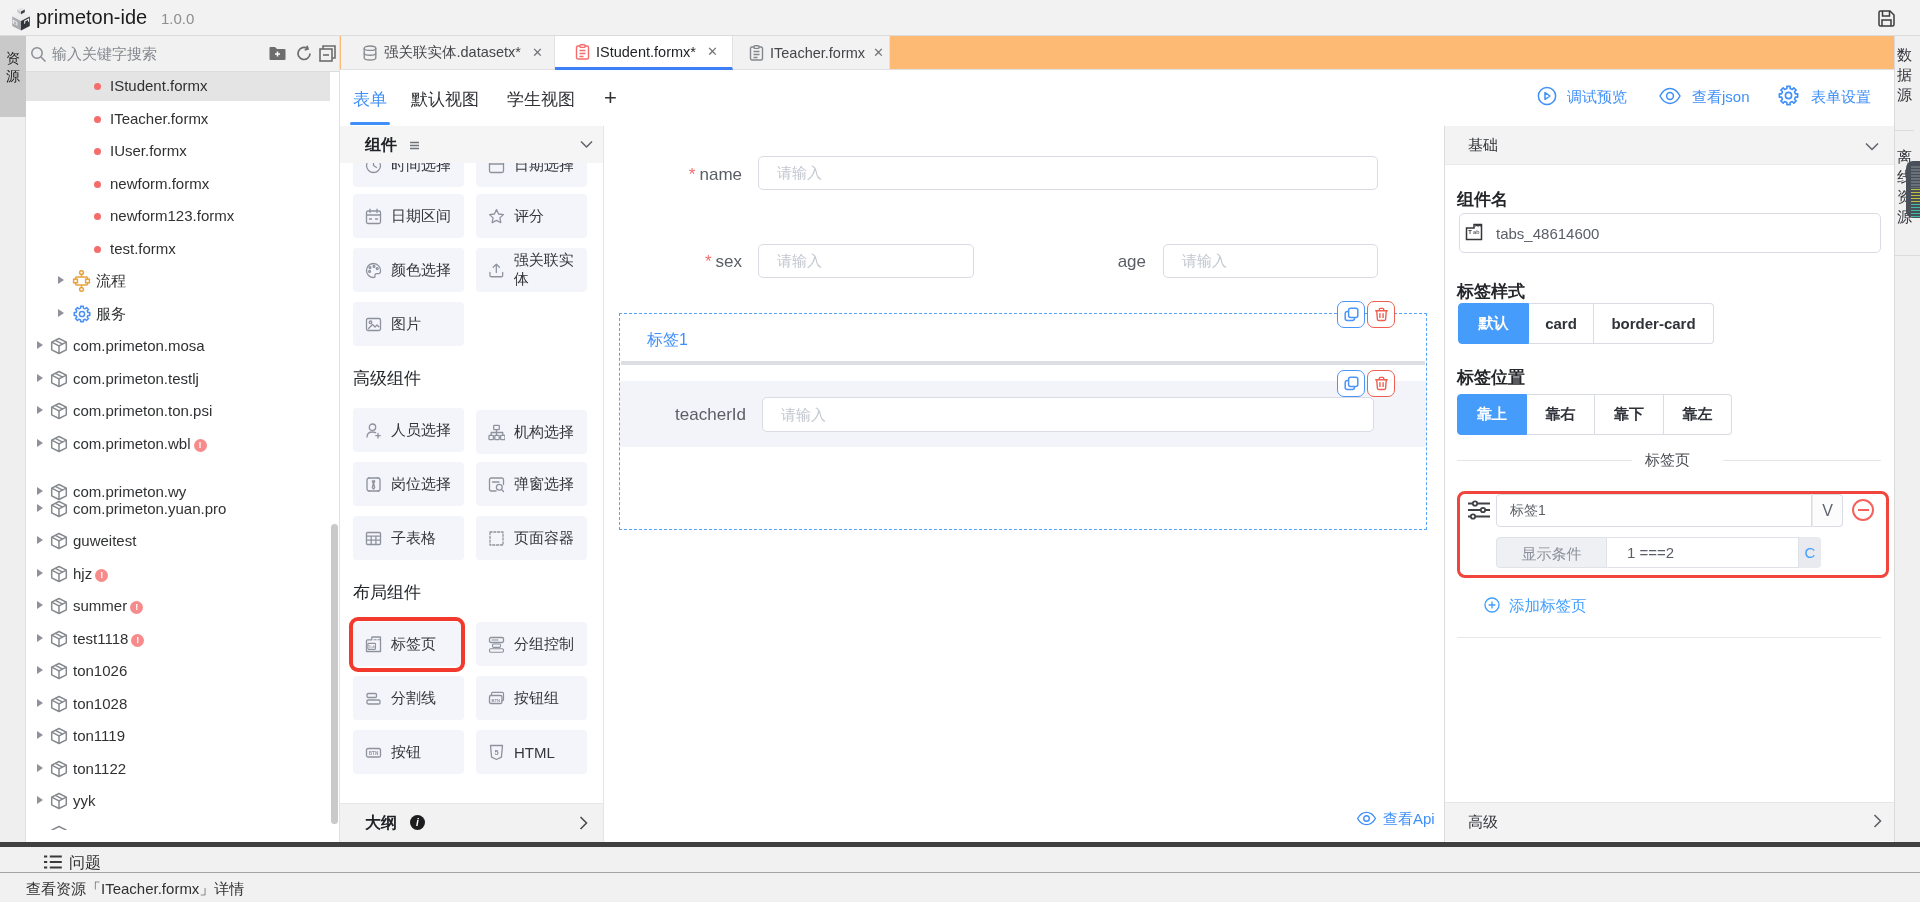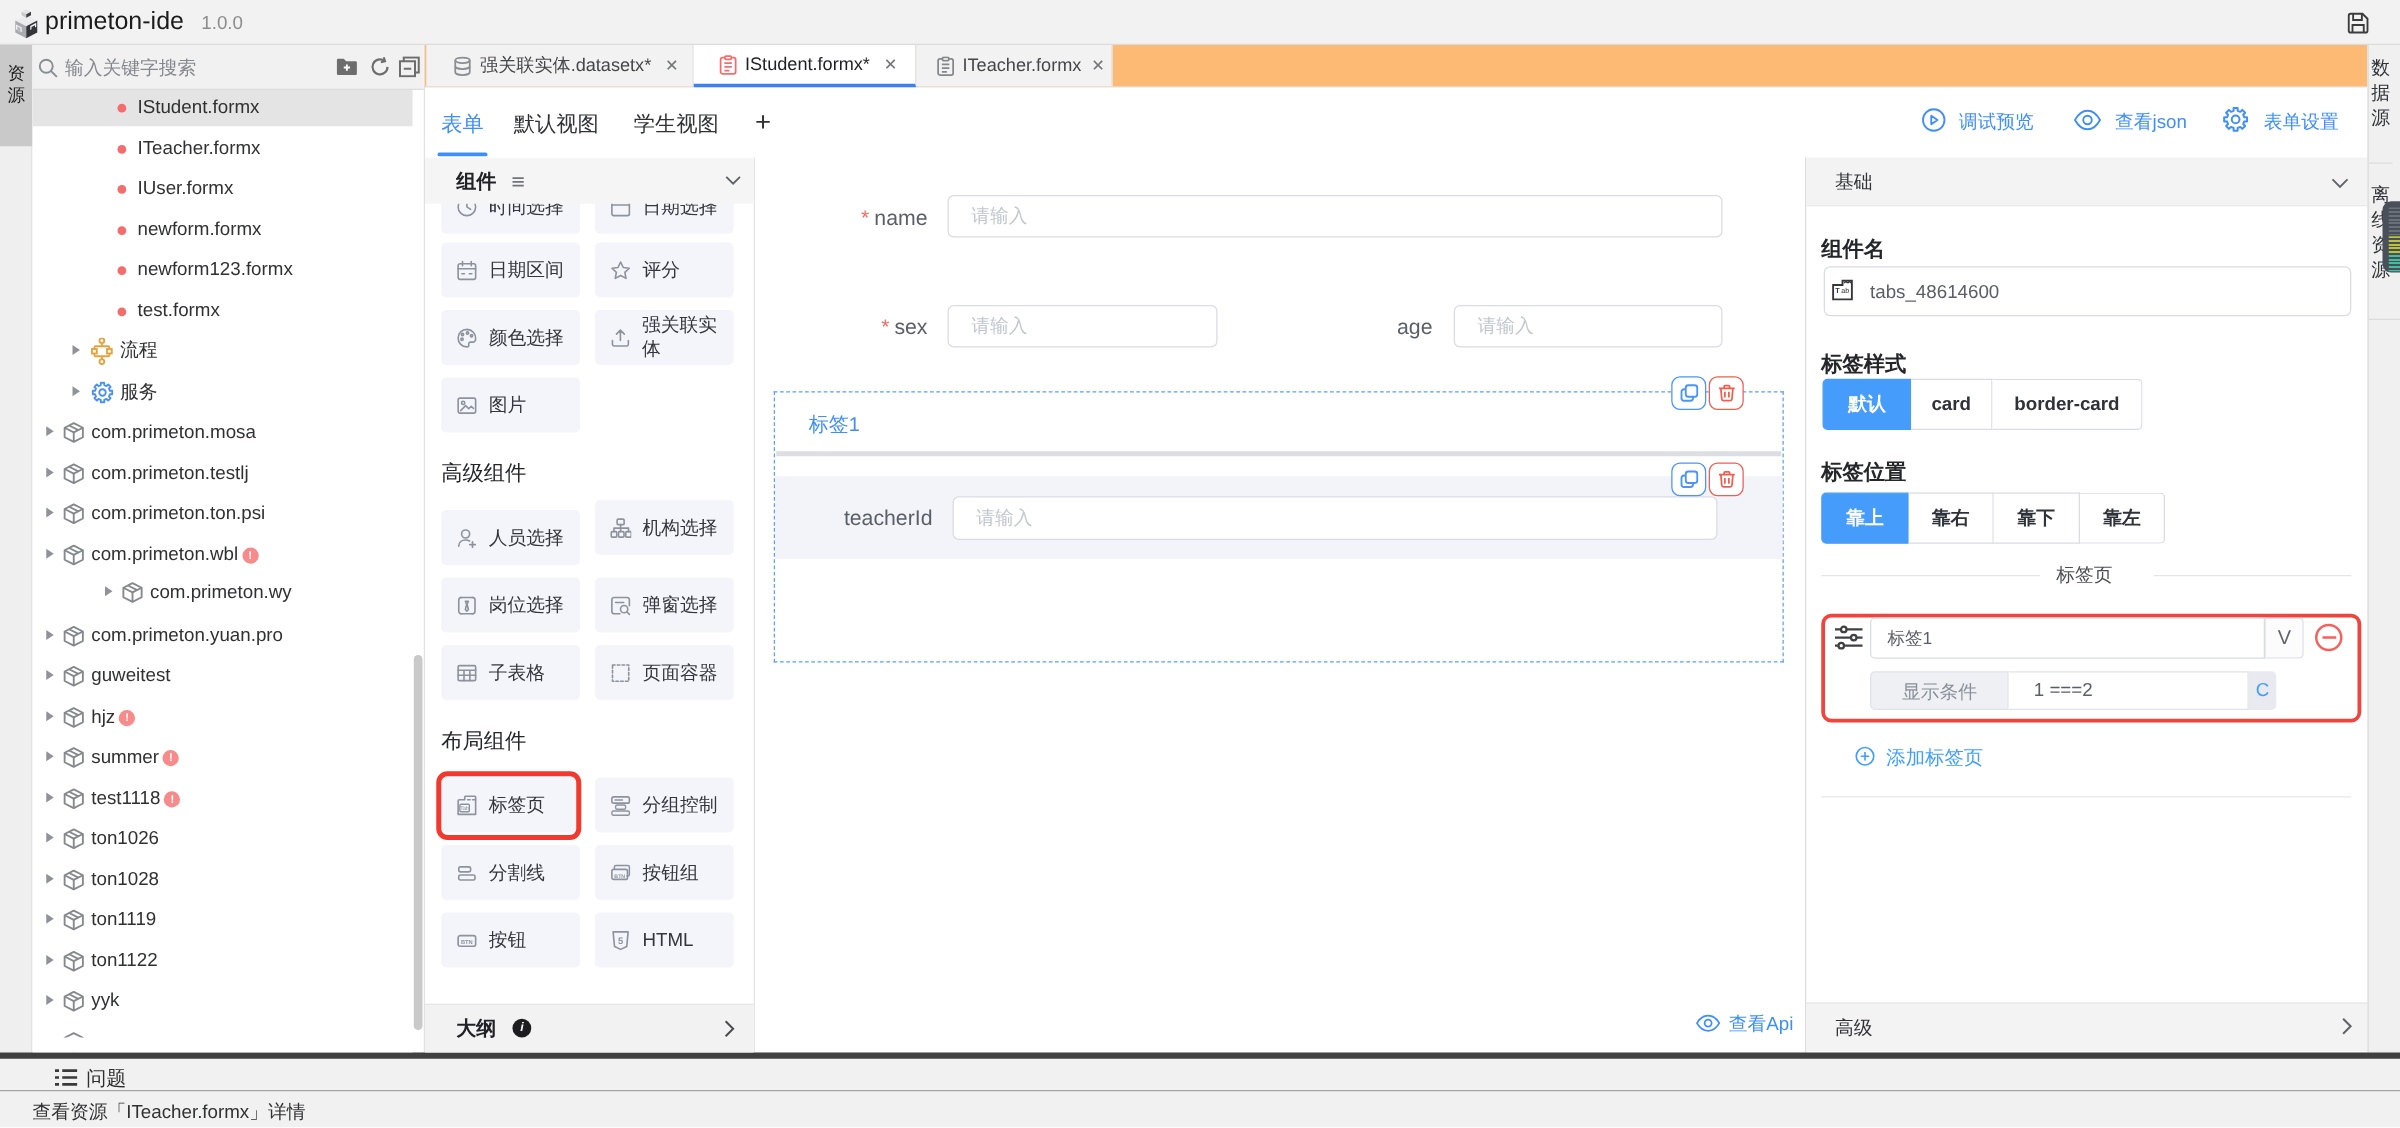--- a/index.html
+++ b/index.html
@@ -199,21 +199,21 @@
     <div class="trow" style="top:392.5px;">
         <span class="caret" style="left:11px;"></span>
         <svg class="abs" style="left:24px;top:6px;" width="18" height="18" viewBox="0 0 18 18" fill="none" stroke="#85898e" stroke-width="1.5" stroke-linejoin="round">
           <path d="M9 1.5 L16.3 5.2 V12.8 L9 16.5 L1.7 12.8 V5.2 Z"></path>
           <path d="M1.7 5.2 L9 8.9 L16.3 5.2"></path>
           <path d="M9 8.9 V16.5"></path>
           <path d="M5.3 3.4 L12.7 7.1"></path>
         </svg>
         <span class="ftxt" style="left:47px;">com.primeton.wbl<span class="badge">!</span></span>
       </div>
-    <div class="trow" style="top:423px;margin-left:47px;">
+    <div class="trow" style="top:441px;">
         <span class="caret" style="left:11px;"></span>
         <svg class="abs" style="left:24px;top:6px;" width="18" height="18" viewBox="0 0 18 18" fill="none" stroke="#85898e" stroke-width="1.5" stroke-linejoin="round">
           <path d="M9 1.5 L16.3 5.2 V12.8 L9 16.5 L1.7 12.8 V5.2 Z"></path>
           <path d="M1.7 5.2 L9 8.9 L16.3 5.2"></path>
           <path d="M9 8.9 V16.5"></path>
           <path d="M5.3 3.4 L12.7 7.1"></path>
         </svg>
         <span class="ftxt" style="left:47px;">com.primeton.wy</span>
       </div>
     <div class="trow" style="top:457.5px;">
@@ -447,21 +447,21 @@
       </div>
     <div class="csec" style="top:241px;">高级组件</div>
     <div class="cbtn" style="left:13px;top:282px;">
         <svg width="17" height="17" viewBox="0 0 17 17" fill="none" stroke="#8d929c" stroke-width="1.3" stroke-linejoin="round" stroke-linecap="round">
           <circle cx="7.5" cy="5.2" r="3.2"></circle>
           <path d="M2 15 c0-3.2 2.4-5 5.5-5 c1.2 0 2.3 0.3 3.2 0.8"></path>
           <path d="M13 11.5 V16 M10.8 13.7 H15.2"></path>
         </svg>
         <span>人员选择</span>
       </div>
-    <div class="cbtn" style="left:136px;top:274px;align-items:center;">
+    <div class="cbtn" style="left:136px;top:284px;align-items:center;">
         <svg width="17" height="17" viewBox="0 0 17 17" fill="none" stroke="#8d929c" stroke-width="1.3" stroke-linejoin="round" stroke-linecap="round">
           <rect x="5.7" y="1.3" width="5.6" height="4.4" rx="0.8"></rect>
           <rect x="1" y="11.3" width="4.4" height="4.4" rx="0.8"></rect>
           <rect x="6.8" y="11.3" width="4.4" height="4.4" rx="0.8"></rect>
           <rect x="12.6" y="11.3" width="4.4" height="4.4" rx="0.8"></rect>
           <path d="M8.5 5.7 V8.5 M3.2 11.3 V8.5 H14.8 V11.3 M8.5 8.5 V11.3"></path>
         </svg>
         <span>机构选择</span>
       </div>
     <div class="cbtn" style="left:13px;top:336px;">

